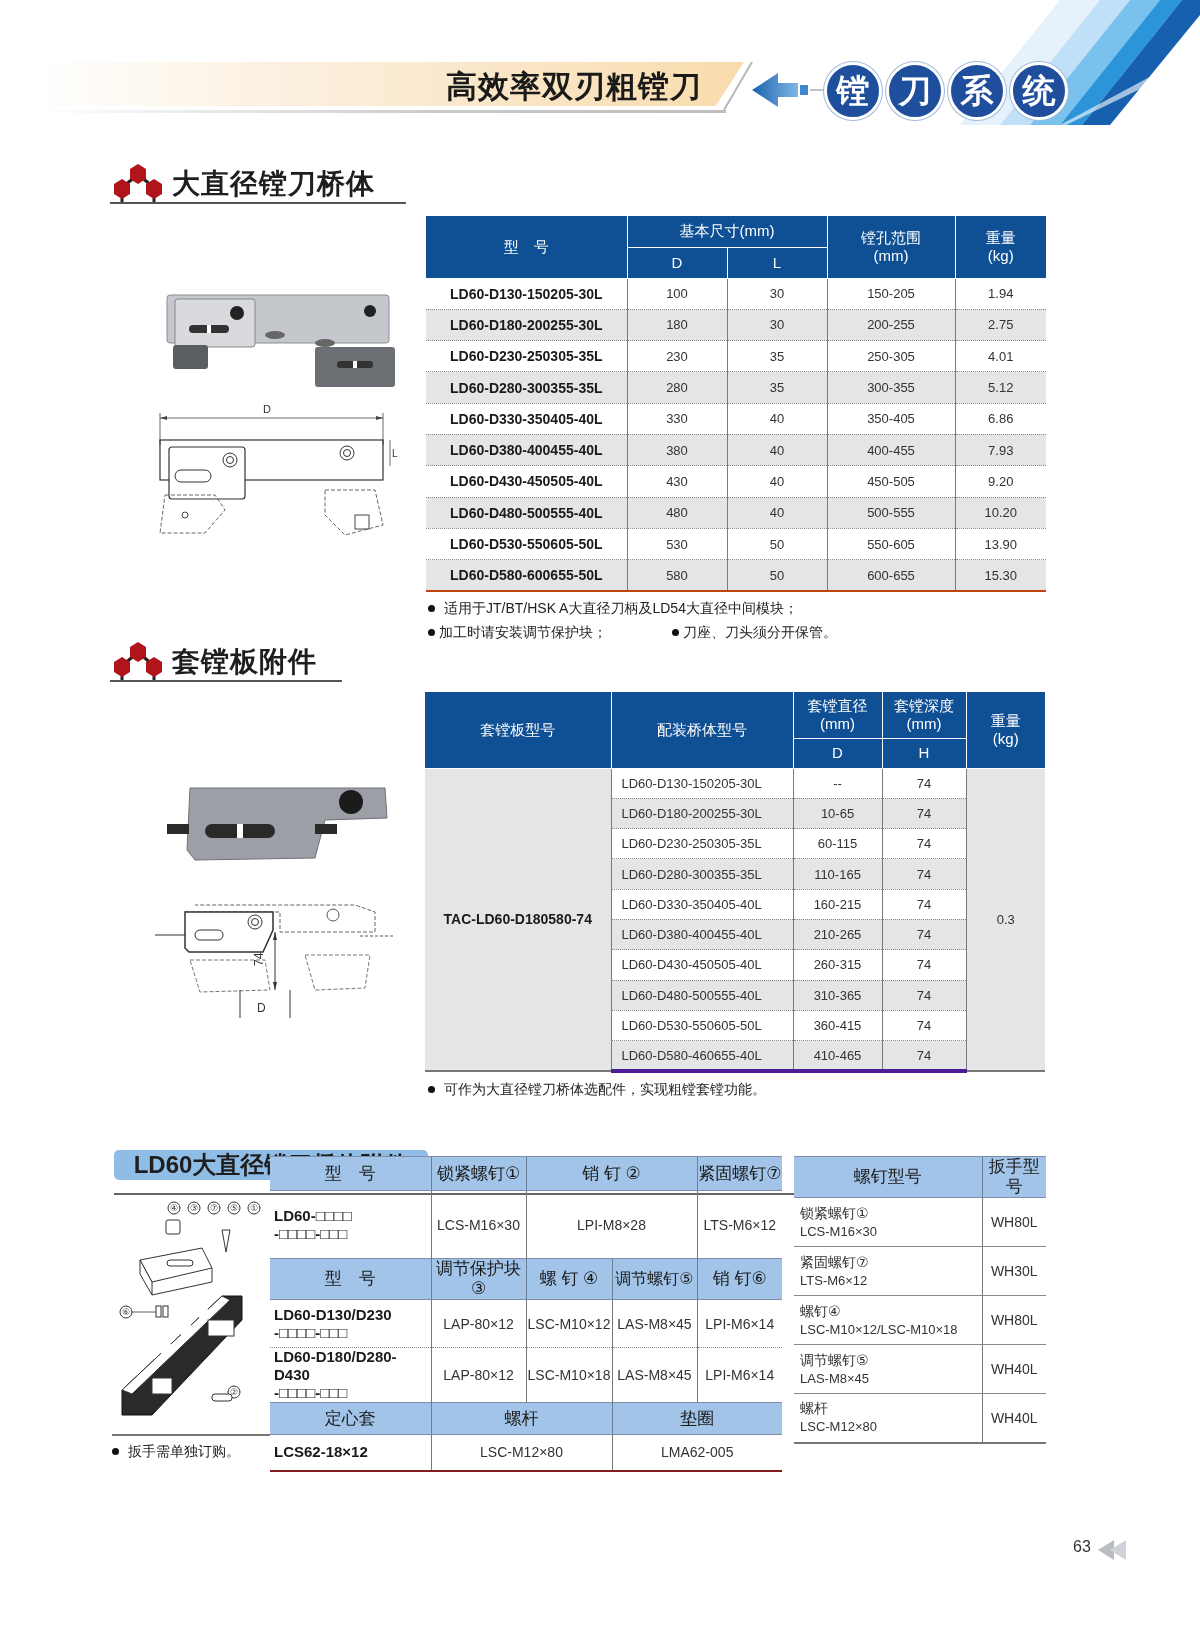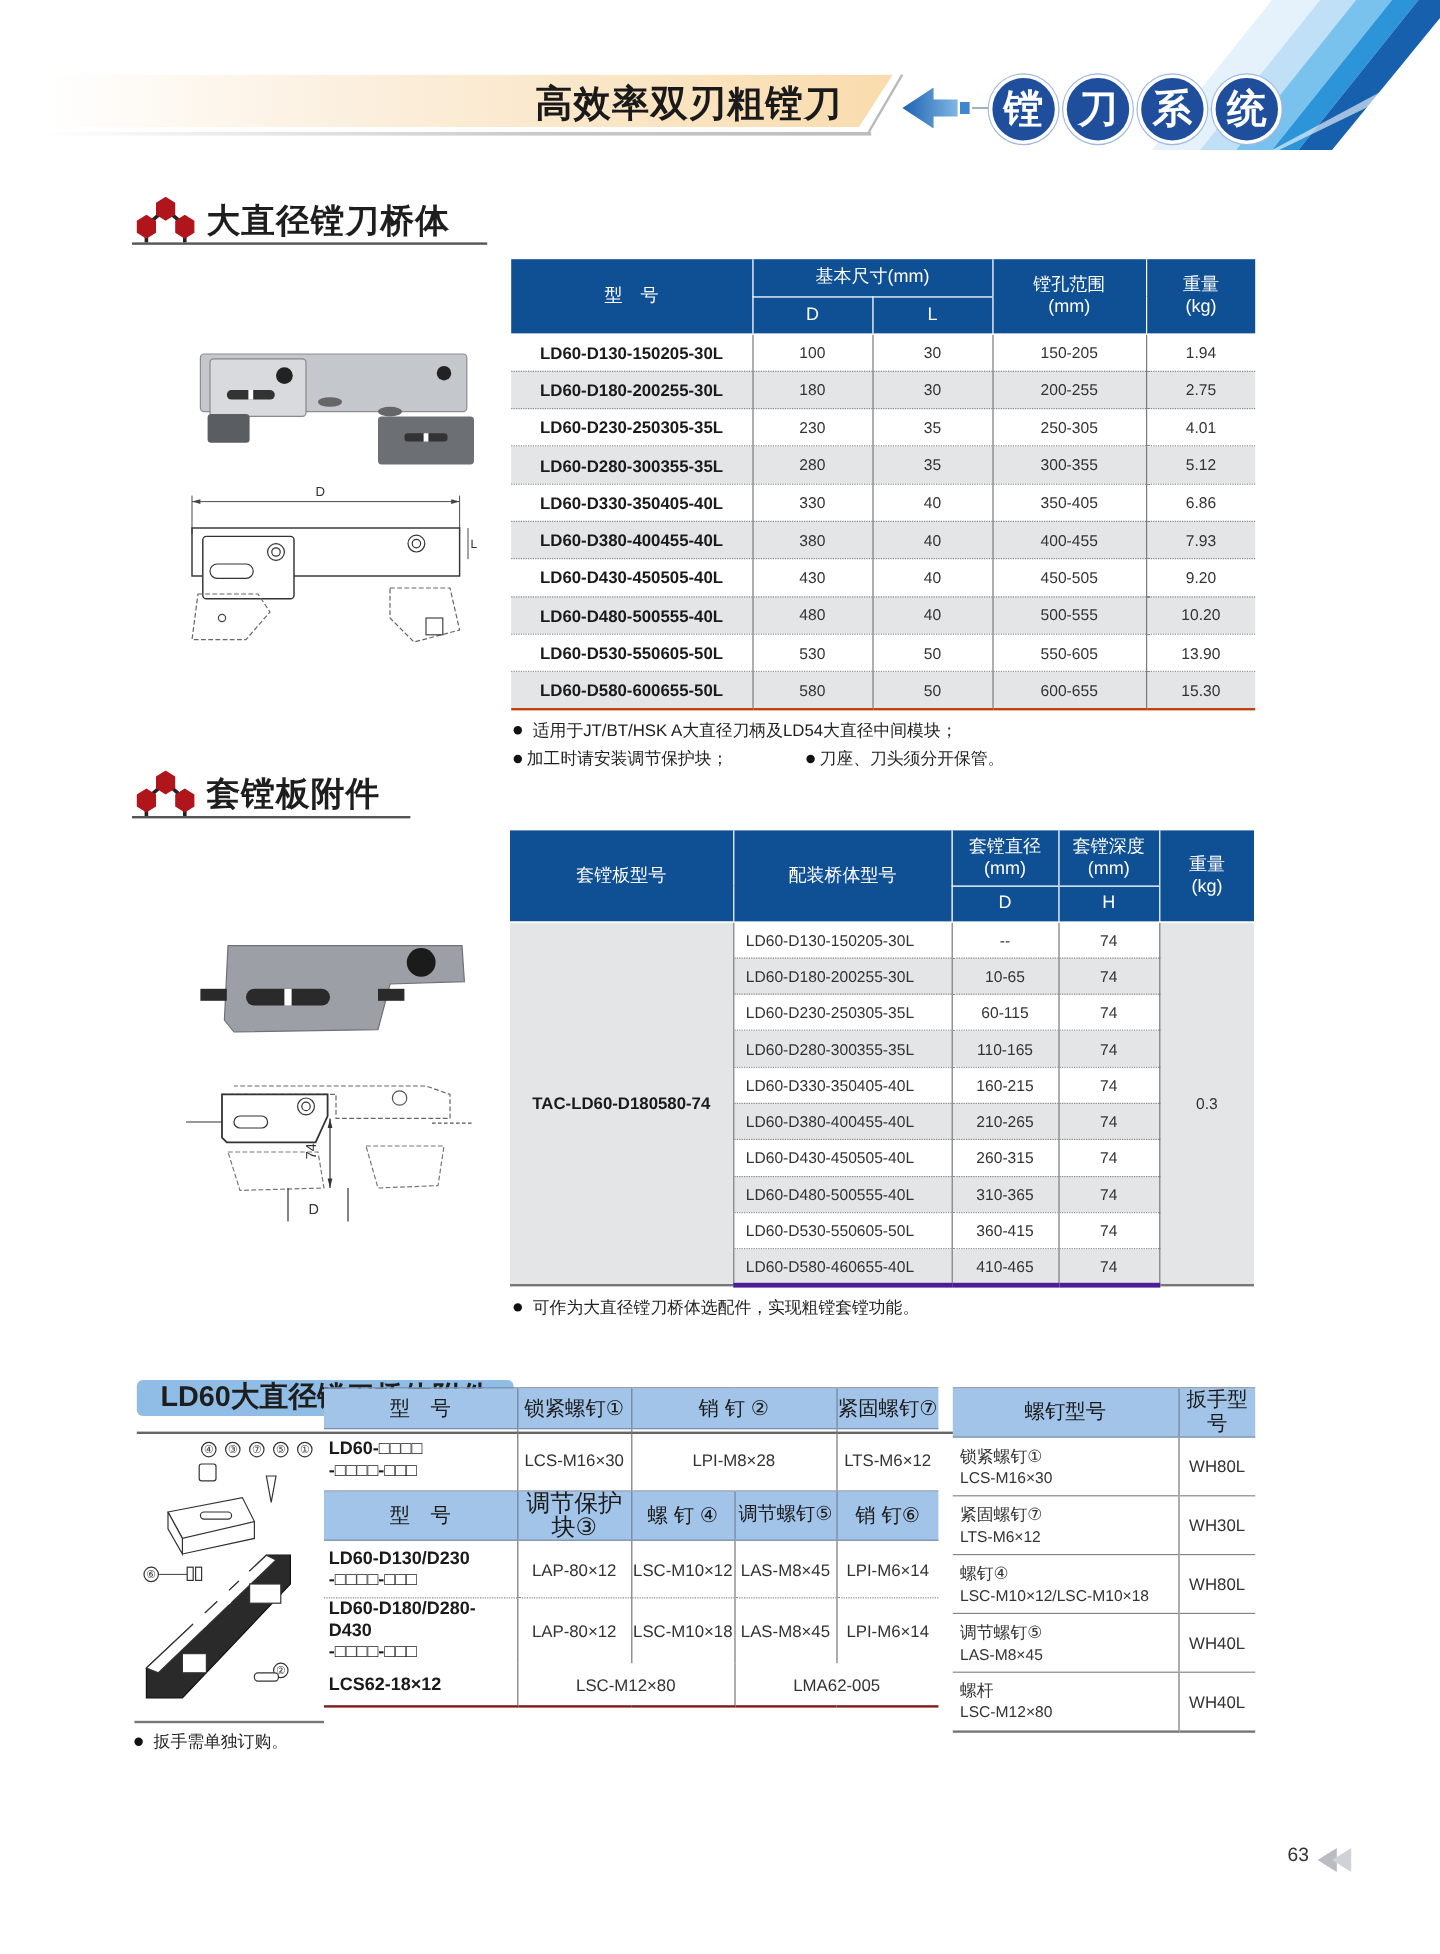--- a/index.html
+++ b/index.html
@@ -436,46 +436,51 @@
       <col style="width:85px">
       <col style="width:85px">
     </colgroup>
   <tbody>
       <tr style="height:34px;">
     <th>型　号</th>
     <th>锁紧螺钉①</th>
     <th colspan="2">销 钉 ②</th>
     <th>紧固螺钉⑦</th>
   </tr>
-  <tr style="height:52px;">
+  <tr style="height:68px;">
     <td class="mdl"><span>LD60-□□□□</span><br><span>-□□□□-□□□</span></td>
     <td>LCS-M16×30</td>
     <td colspan="2">LPI-M8×28</td>
     <td>LTS-M6×12</td>
   </tr>
   <tr style="height:30px;">
     <th>型　号</th>
-    <th style="font-size:20px;">调节保护块③</th>
+    <th style="font-size:17px;">调节保护块③</th>
     <th>螺 钉 ④</th>
     <th style="font-size:16px;">调节螺钉⑤</th>
     <th>销 钉⑥</th>
   </tr>
   <tr class="dot" style="height:48px;">
     <td class="mdl"><span>LD60-D130/D230</span><br><span>-□□□□-□□□</span></td>
     <td>LAP-80×12</td>
     <td>LSC-M10×12</td>
     <td>LAS-M8×45</td>
     <td>LPI-M6×14</td>
   </tr>
   <tr style="height:48px;">
     <td class="mdl"><span>LD60-D180/D280-D430</span><br><span>-□□□□-□□□</span></td>
     <td>LAP-80×12</td>
     <td>LSC-M10×18</td>
     <td>LAS-M8×45</td>
     <td>LPI-M6×14</td>
+  </tr>
+  <tr style="height:32px;">
+    <th>定心套</th>
+    <th colspan="2">螺杆</th>
+    <th colspan="2">垫圈</th>
   </tr>
   <tr class="end" style="height:36px;">
     <td class="mdl">LCS62-18×12</td>
     <td colspan="2">LSC-M12×80</td>
     <td colspan="2">LMA62-005</td>
   </tr>
 </tbody>
   </table>
 
 <table class="t4" style="left:794px; top:1156px; width:252px;">

